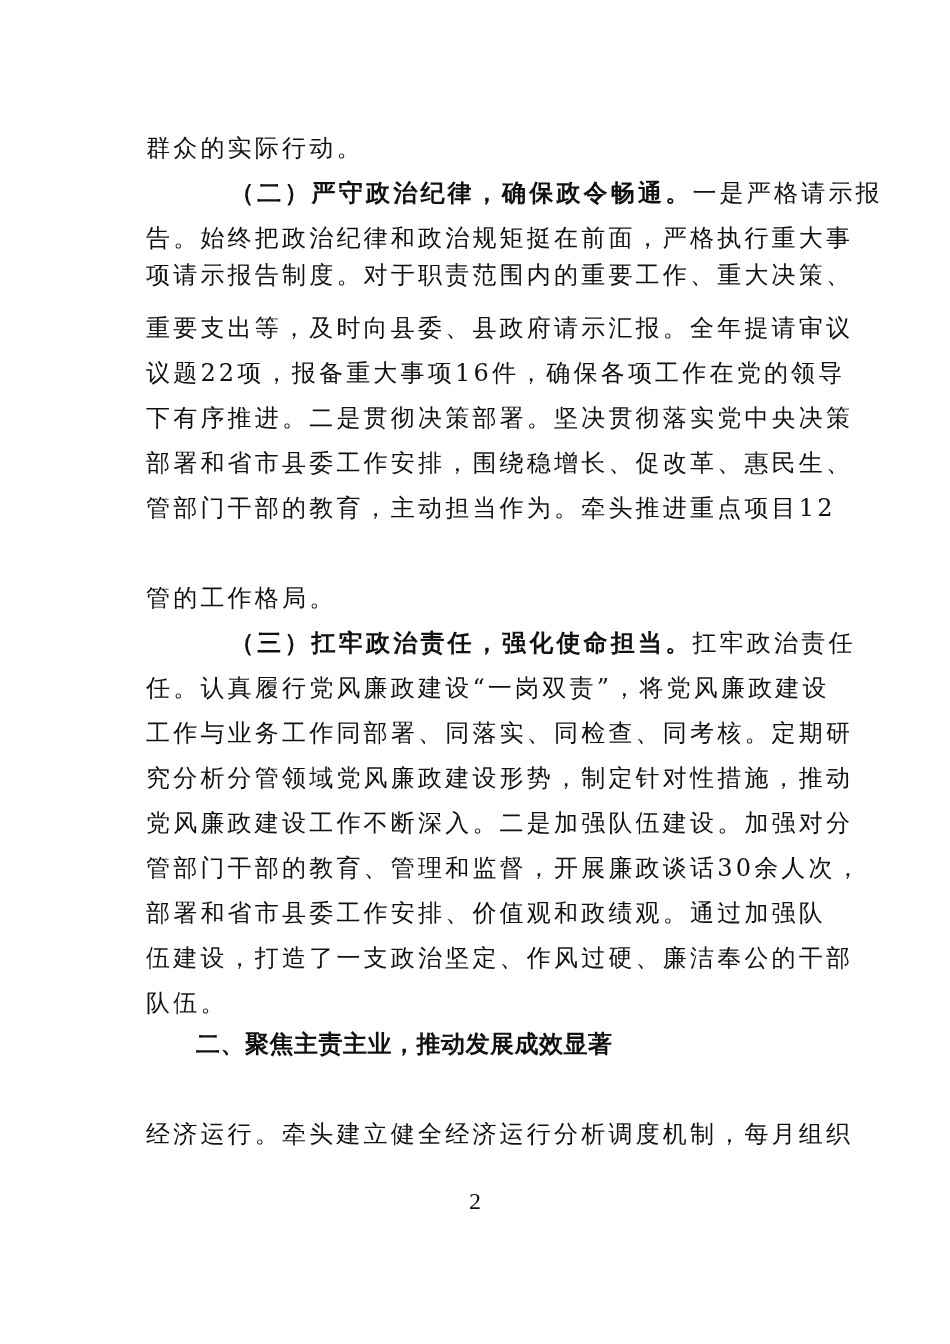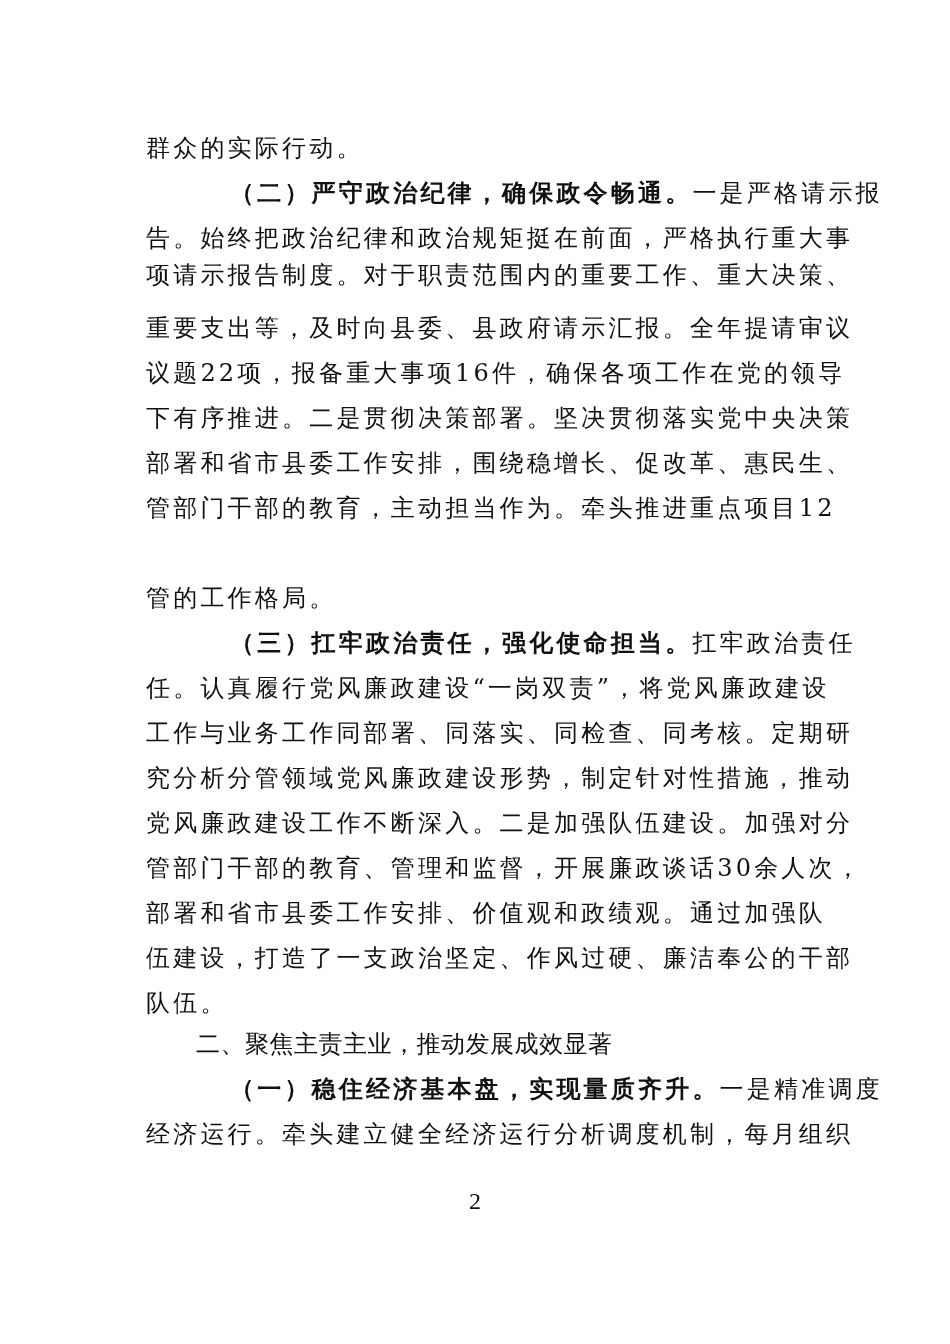--- a/index.html
+++ b/index.html
@@ -10,21 +10,21 @@
   }
   .line {
     position: absolute; left: 146px; width: 660px;
     font-family: "DejaVu Serif", serif;
     font-size: 24px; line-height: 30px; height: 30px;
     color: #111111; white-space: nowrap;
     letter-spacing: 3.2px;
   }
   .line.indent { left: 202px; width: 604px; }
   .line.heading {
-    left: 196px; font-family: "DejaVu Sans", sans-serif; font-weight: normal;
+    left: 196px; font-family: "DejaVu Sans", sans-serif; font-weight: bold;
     letter-spacing: 0.5px;
   }
   .lead { font-weight: bold; margin-left: 28px; }
   .page-number {
     position: absolute; left: 0; width: 950px; top: 1188px; text-align: center;
     font-family: "Liberation Serif", serif; font-size: 24px; color: #111;
   }
 </style>
 </head>
 <body>
@@ -47,17 +47,16 @@
   <div class="line" style="top:718px">工作与业务工作同部署、同落实、同检查、同考核。定期研</div>
   <div class="line" style="top:763px">究分析分管领域党风廉政建设形势，制定针对性措施，推动</div>
   <div class="line" style="top:808px">党风廉政建设工作不断深入。二是加强队伍建设。加强对分</div>
   <div class="line" style="top:853px">管部门干部的教育、管理和监督，开展廉政谈话30余人次，</div>
   <div class="line" style="top:898px">部署和省市县委工作安排、价值观和政绩观。通过加强队</div>
   <div class="line" style="top:943px">伍建设，打造了一支政治坚定、作风过硬、廉洁奉公的干部</div>
   <div class="line" style="top:988px">队伍。</div>
 
   <div class="line heading" style="top:1029px">二、聚焦主责主业，推动发展成效显著</div>
 
-  <div class="line indent" style="top:1074px"><span class="lead">（一）稳住经济基本盘，实现量质齐升。</span><span>一是精准调度</span></div>
   <div class="line" style="top:1119px">经济运行。牵头建立健全经济运行分析调度机制，每月组织</div>
 
   <div class="page-number">2</div>
 </div>
 
 </body></html>

